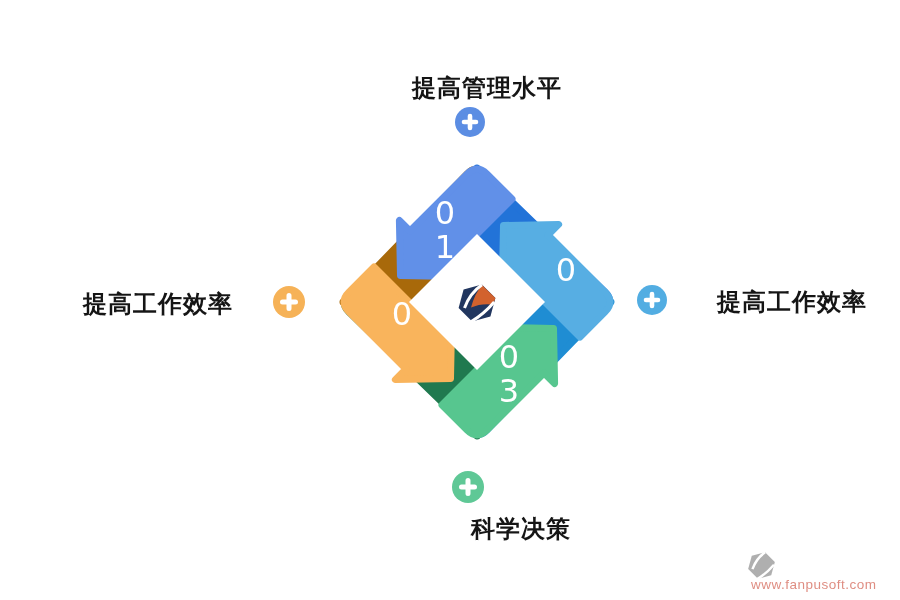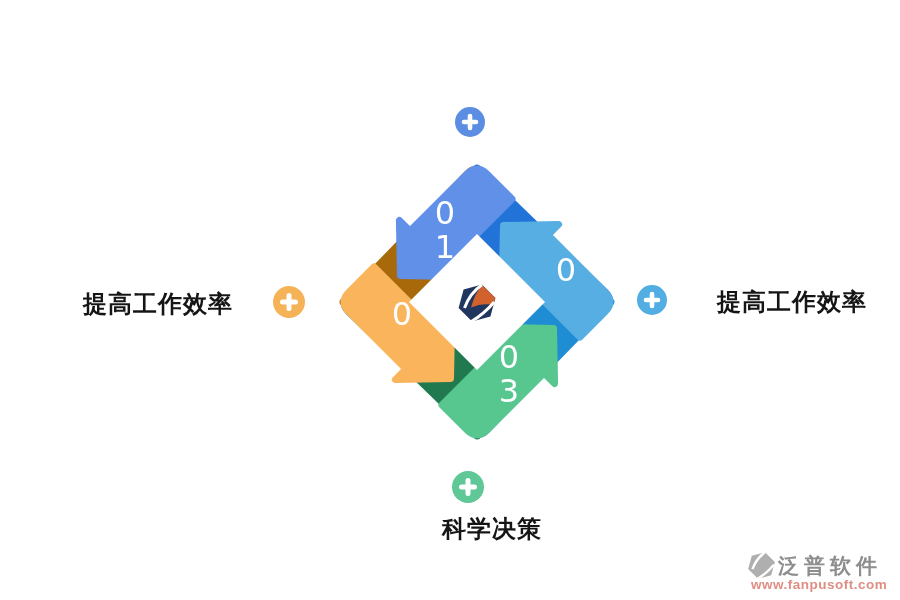--- a/index.html
+++ b/index.html
@@ -23,29 +23,30 @@
   .lbl-left-anchor{transform:translate(0,-50%);margin-left:24px;}
   
   .plus-wrap{position:absolute;line-height:0;}
   
   #watermark{position:absolute;left:745px;top:552px;width:150px;height:45px;}
   #wm-brand{
     position:absolute;left:33px;top:0px;font-size:21px;font-weight:bold;letter-spacing:5px;
     color:#8d8d8d;font-family:"Liberation Serif","DejaVu Serif",serif;white-space:nowrap;
   }
   #wm-url{
-    position:absolute;left:6px;top:25px;font-size:13.5px;font-weight:bold;
+    position:absolute;left:6px;top:25px;font-size:13.5px;font-weight:normal;
     color:#df8e83;white-space:nowrap;letter-spacing:0.5px;
   }
 </style>
 </head>
 <body>
 
 <div id="stage">
 
+  <div class="side-label lbl-center" style="left:487px;top:88px;">提高管理水平</div>
   <div class="plus-wrap" style="left:455px;top:107px;">
     <svg width="30" height="30" viewBox="0 0 30 30">
       <circle cx="15" cy="15" r="15" fill="#5B8DE3"></circle>
       <path d="M9,15 L21,15 M15,9 L15,21" stroke="#ffffff" stroke-width="4.6" stroke-linecap="round" fill="none"></path>
     </svg>
   </div>
 
   <div class="plus-wrap" style="left:637px;top:285px;">
     <svg width="30" height="30" viewBox="0 0 30 30">
       <circle cx="15" cy="15" r="15" fill="#52ADE2"></circle>
@@ -61,21 +62,21 @@
       <path d="M9.5,16 L22.5,16 M16,9.5 L16,22.5" stroke="#ffffff" stroke-width="5" stroke-linecap="round" fill="none"></path>
     </svg>
   </div>
 
   <div class="plus-wrap" style="left:452px;top:471px;">
     <svg width="32" height="32" viewBox="0 0 32 32">
       <circle cx="16" cy="16" r="16" fill="#5FC896"></circle>
       <path d="M9.5,16 L22.5,16 M16,9.5 L16,22.5" stroke="#ffffff" stroke-width="5" stroke-linecap="round" fill="none"></path>
     </svg>
   </div>
-  <div class="side-label lbl-center" style="left:492px;top:529px;">科学决策</div>
+  <div class="side-label lbl-center" style="left:521px;top:529px;">科学决策</div>
 
   <svg id="cycle-svg" viewBox="0 0 320 320">
     <defs>
 
       <path id="rib-tail" d="M284,160 L228,160 L160,92 L160,26 L288.1,150.1 Q298,160 284,160 Z"></path>
 
       <path id="rib-front" d="M150.1,31.9 L93,89 L82.4,78.4 L83.5,133.5 L138.6,134.6 L128,124 L195,57 L169.9,31.9 Q160,22 150.1,31.9 Z"></path>
     </defs>
 
     <g>
@@ -128,17 +129,16 @@
       <text class="step-num" x="85" y="206"></text>
     </g>
   </svg>
 
   <div id="watermark">
     <svg width="29" height="29" viewBox="0 0 40 40" style="position:absolute;left:2px;top:-1px;">
       <polygon points="24.9,1.6 38.4,15.1 33.4,33.4 15.1,38.4 1.6,24.9 6.6,6.6" fill="#AFAFAF"></polygon>
       <path d="M7.5,25 Q13,10 25,1.8" stroke="#ffffff" stroke-width="3.4" fill="none"></path>
       <path d="M14,38.8 Q27,31 37.2,19" stroke="#ffffff" stroke-width="3.4" fill="none"></path>
     </svg>
-    <div id="wm-brand">泛普软件</div>
     <div id="wm-url">www.fanpusoft.com</div>
   </div>
 
 </div>
 
 </body></html>

